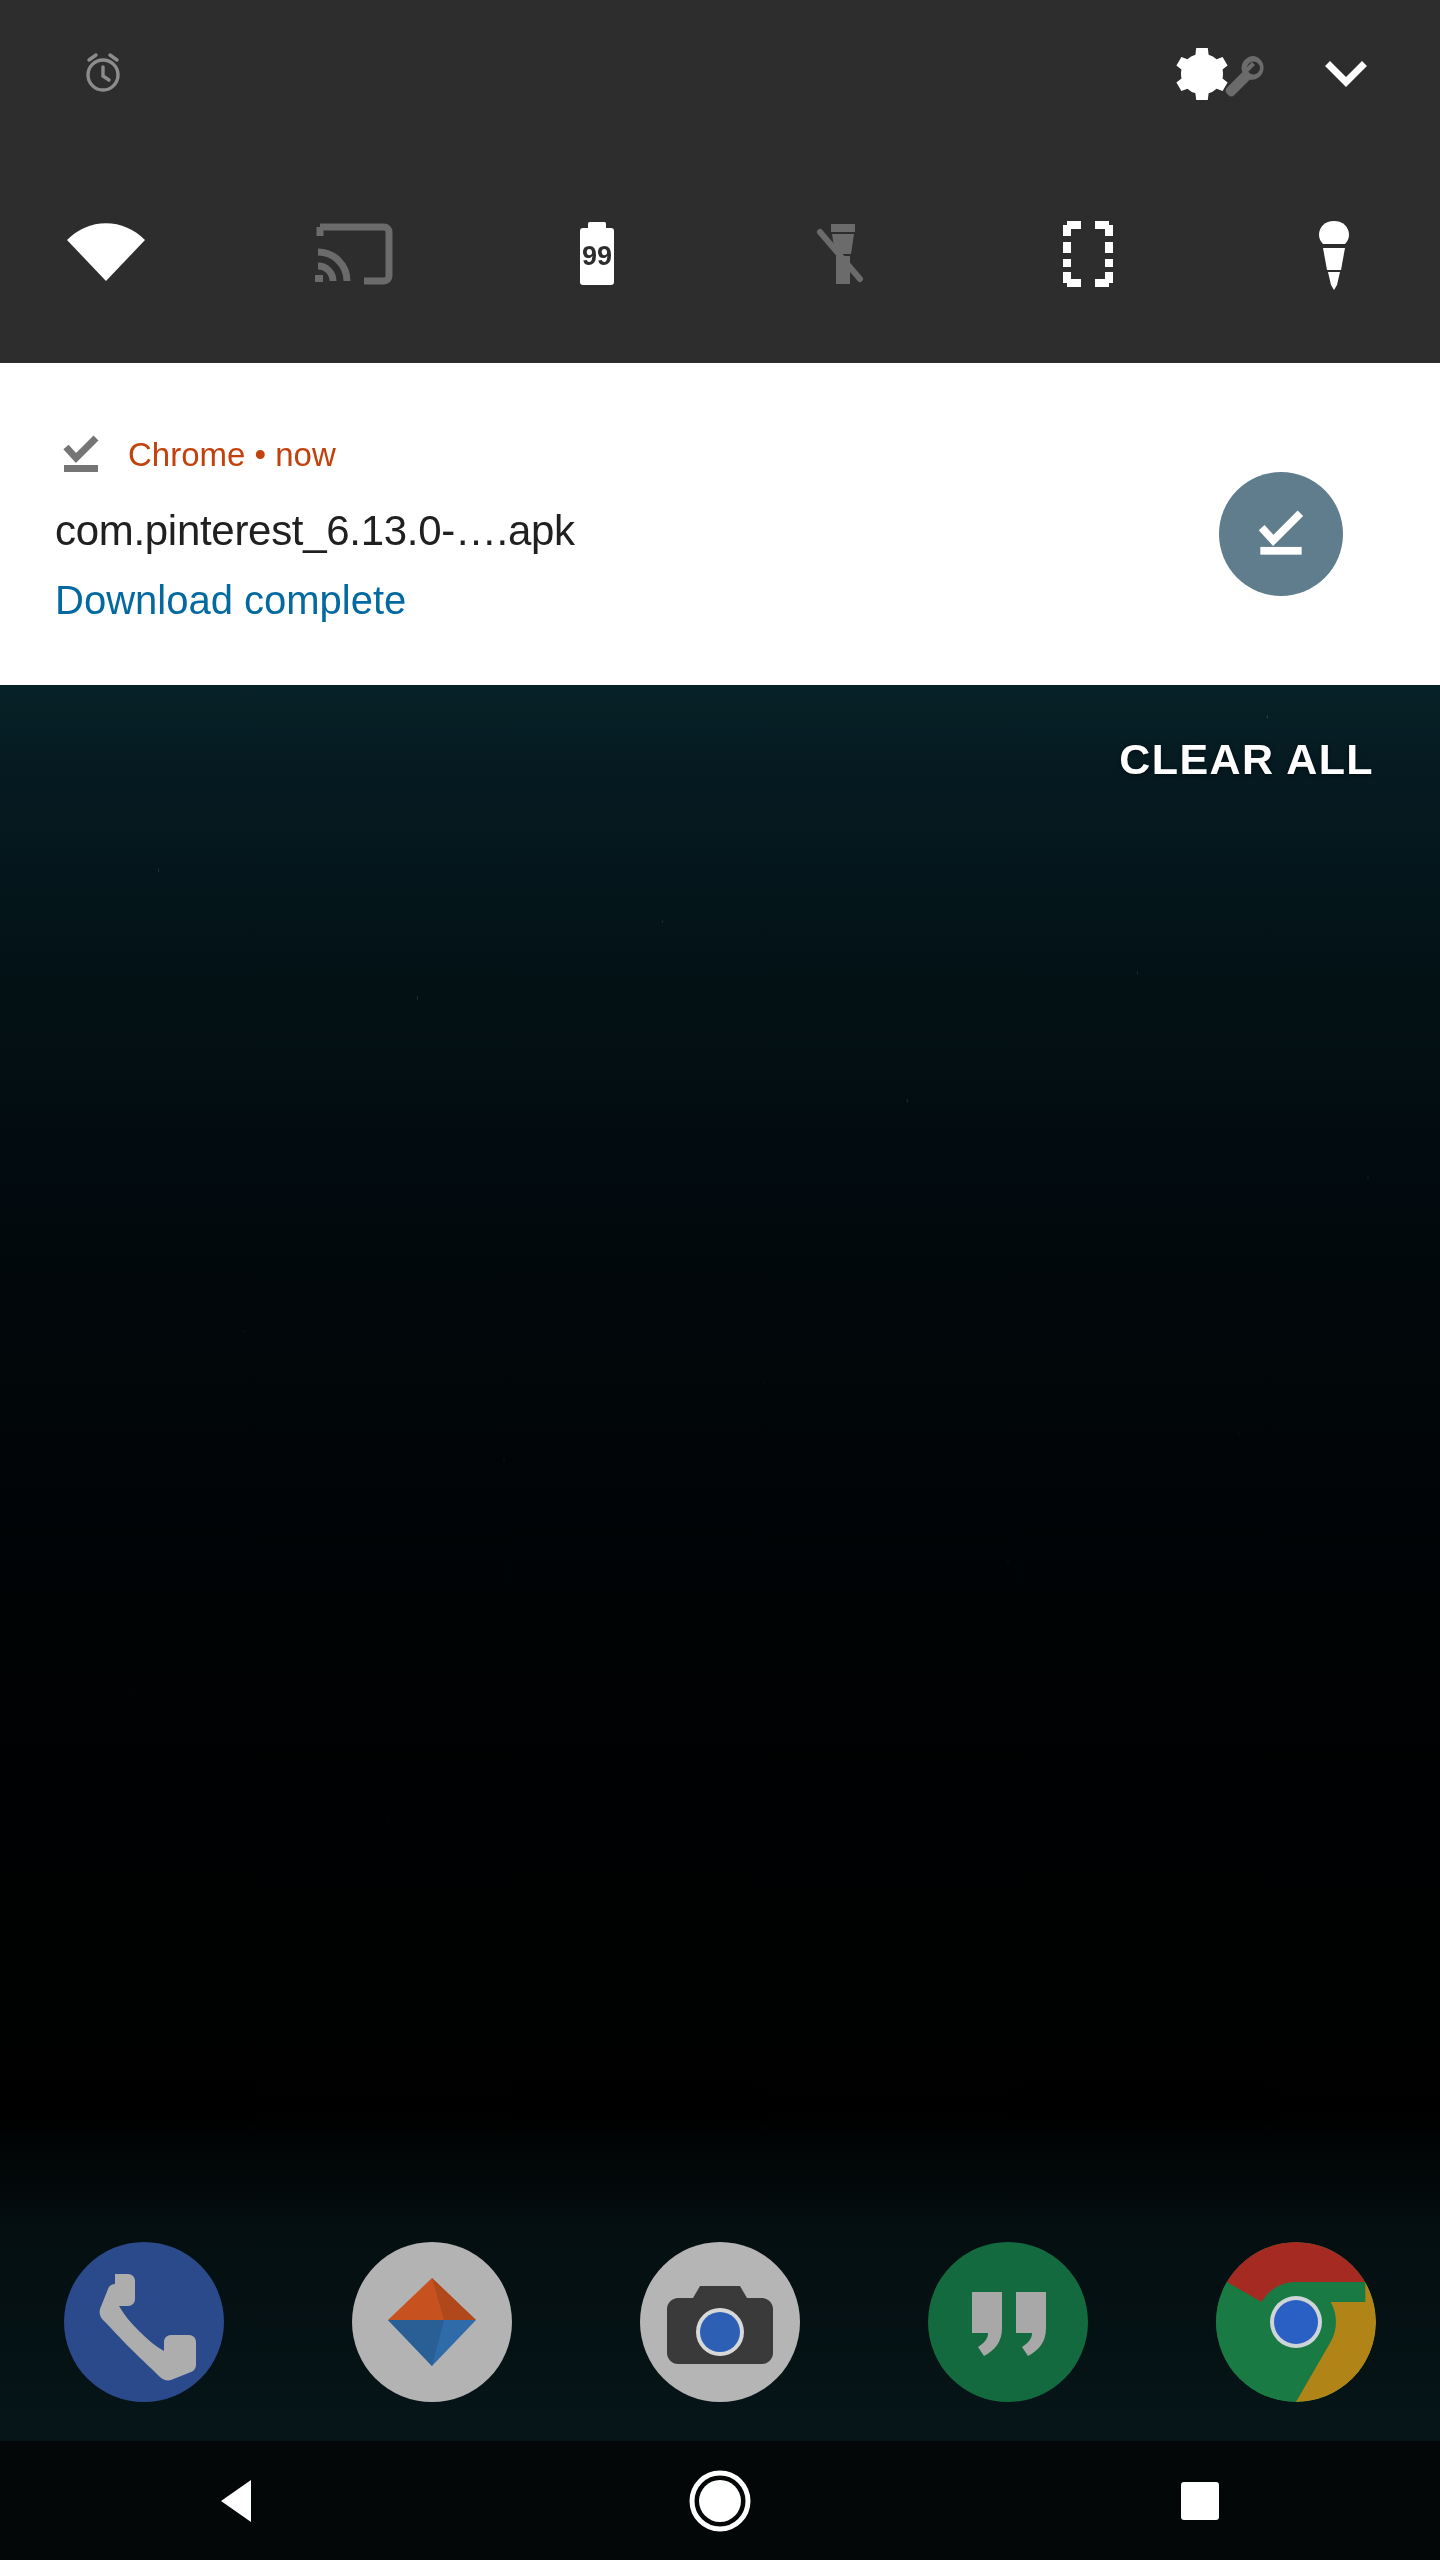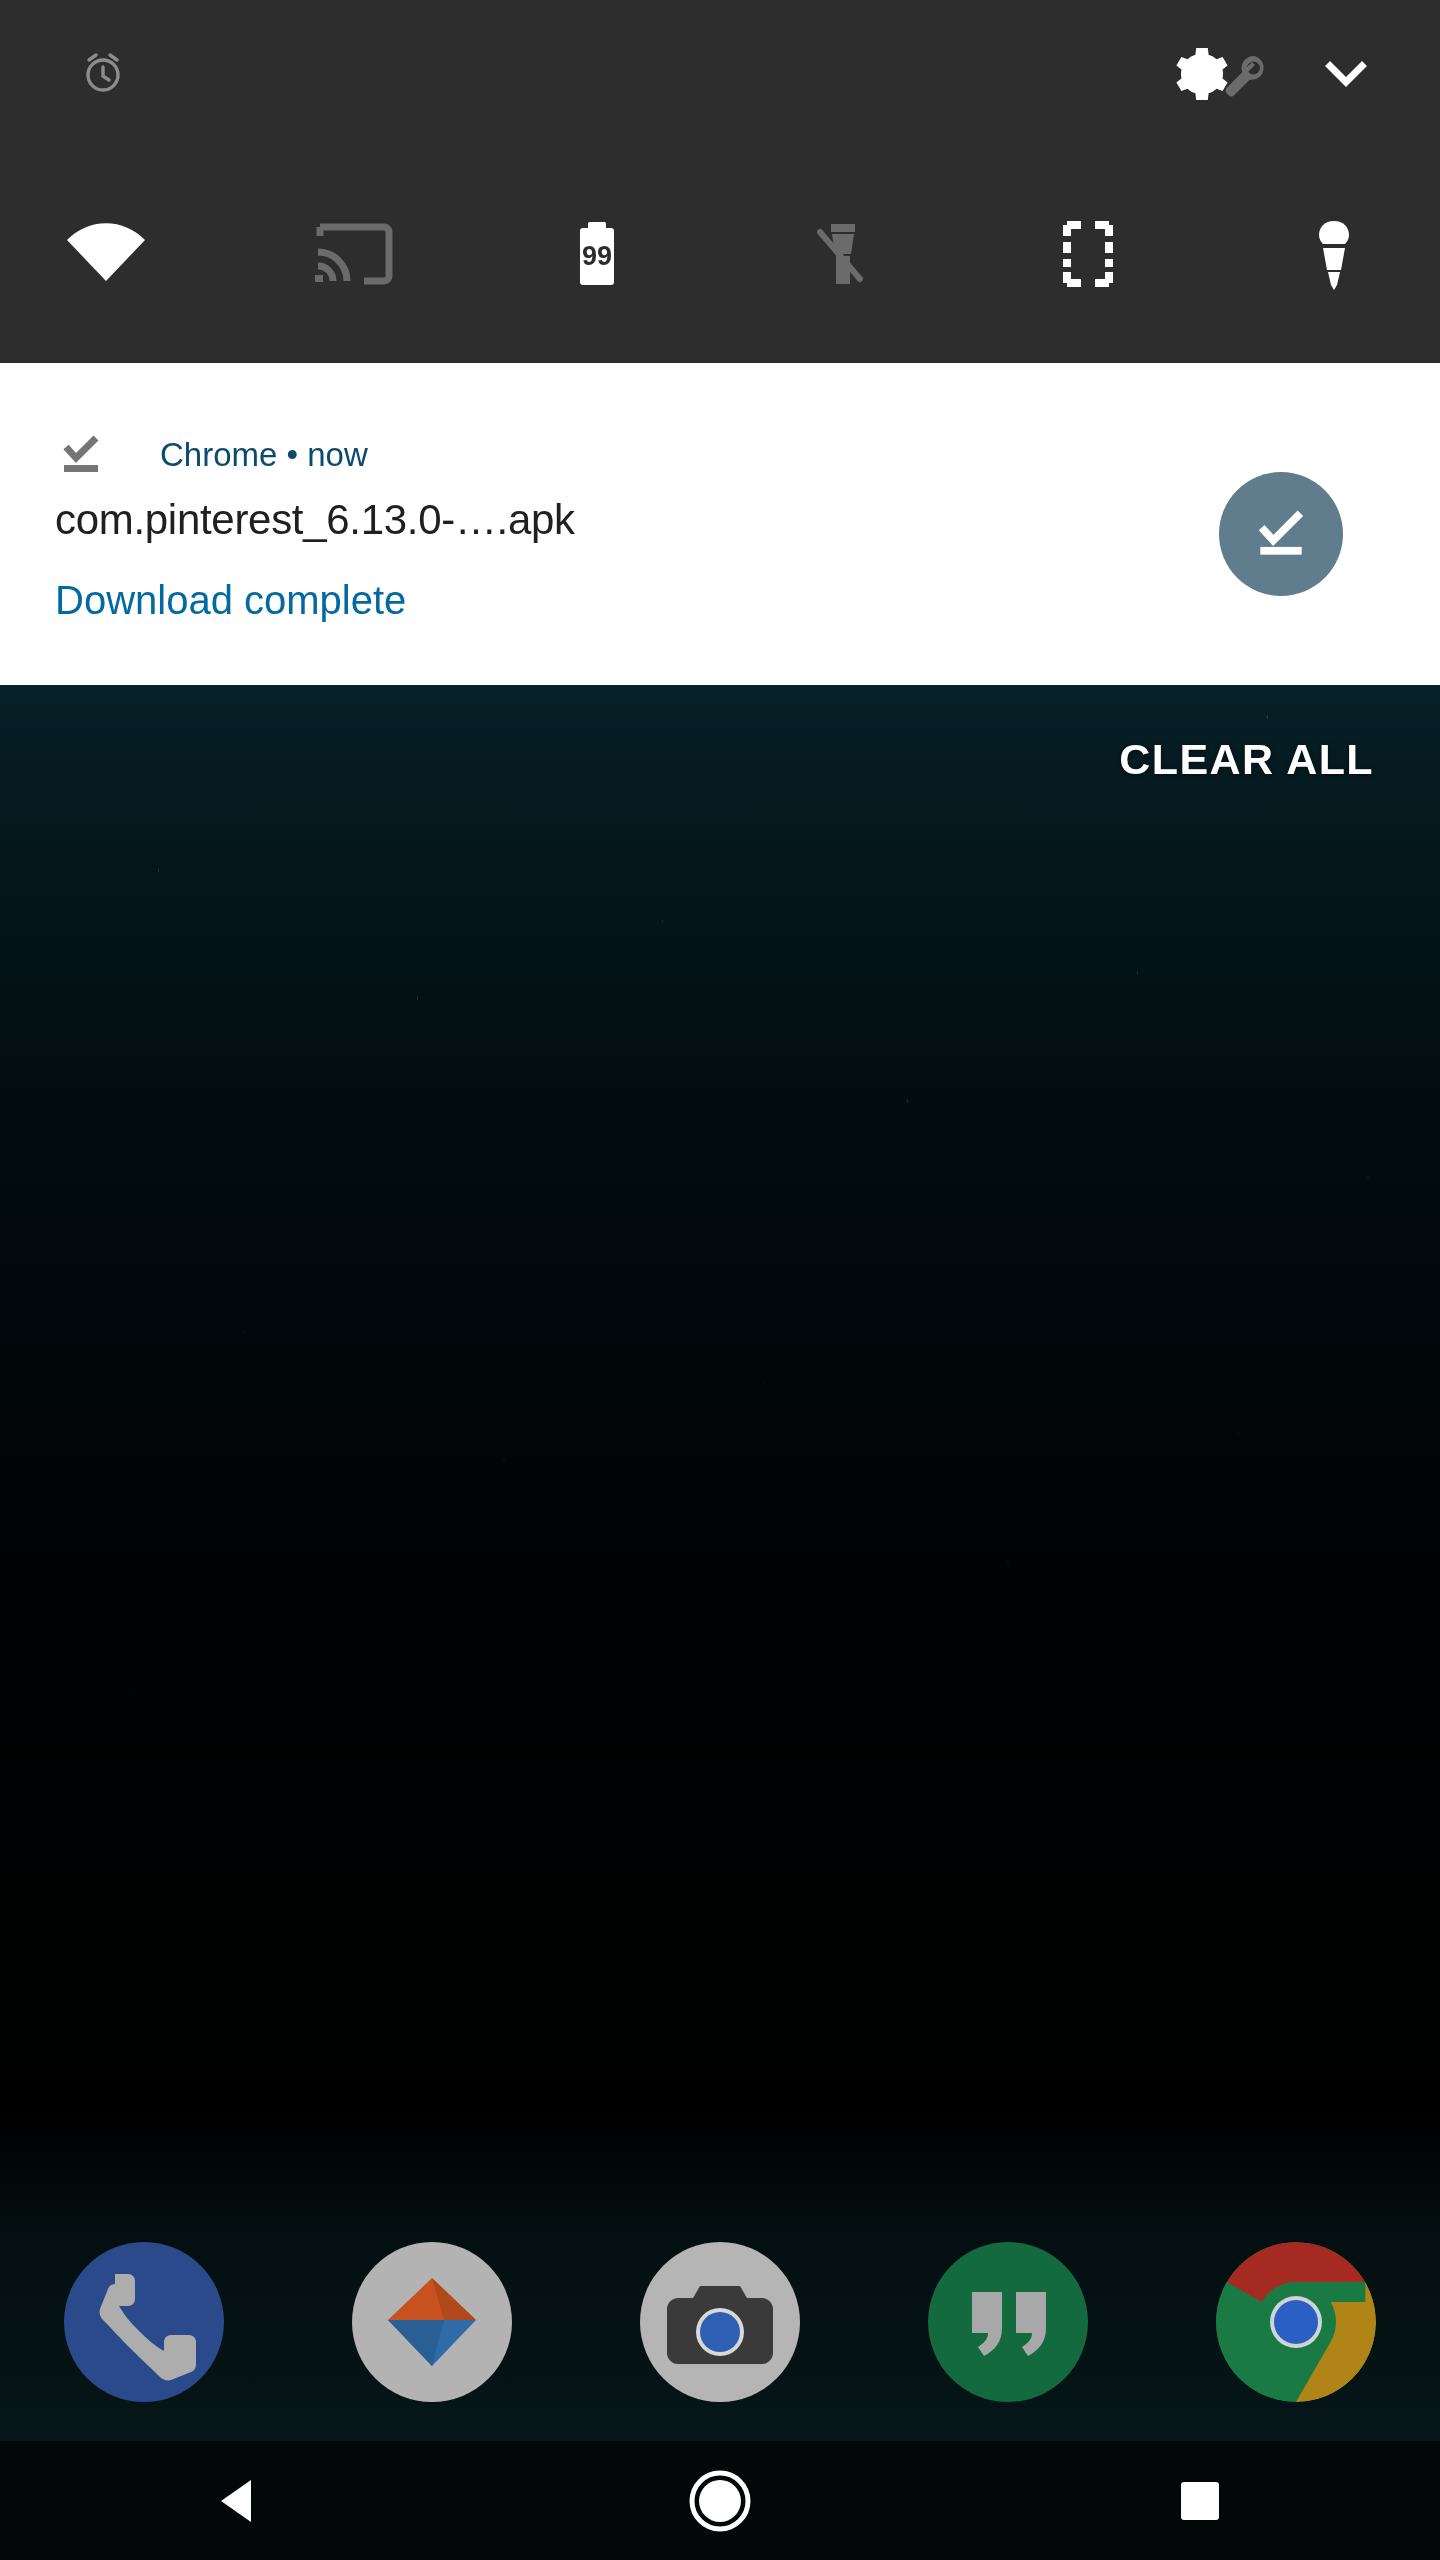--- a/index.html
+++ b/index.html
@@ -119,24 +119,24 @@
   #notif {
     position:absolute; top:363px; left:0; width:1440px; height:322px;
     background:#ffffff;
     z-index:10;
   }
   #notif-head {
     position:absolute; top:68px; left:58px;
     display:flex; align-items:center; gap:22px;
   }
   #notif-app {
-    color:#0c4a6e; font-size:33px; white-space:nowrap;margin-left:32px;
+    color:#c2410c; font-size:33px; white-space:nowrap;
   }
   #notif-title {
-    position:absolute; top:133px; left:55px;
+    position:absolute; top:144px; left:55px;
     color:#202020; font-size:42px; letter-spacing:-.3px;
     white-space:nowrap;
   }
   #notif-sub {
     position:absolute; top:215px; left:55px;
     color:#0369a1; font-size:40px;
     white-space:nowrap;
   }
   #notif-action {
     position:absolute; top:472px; right:97px;

